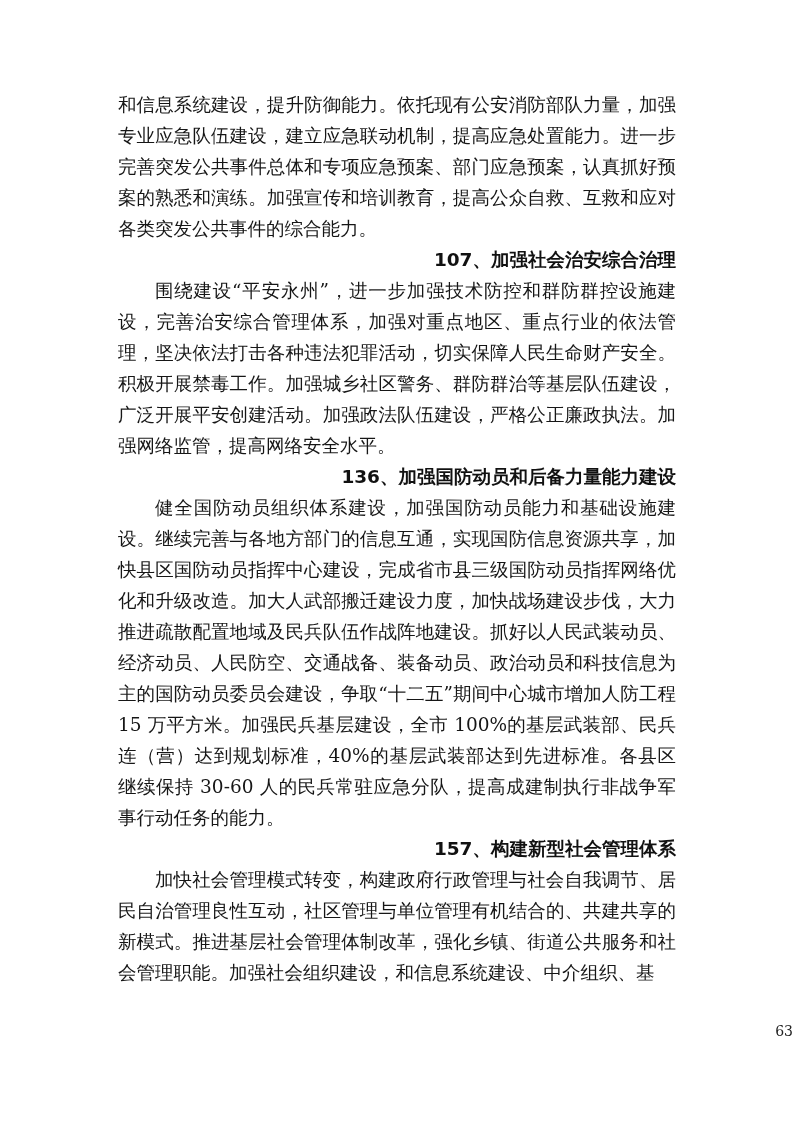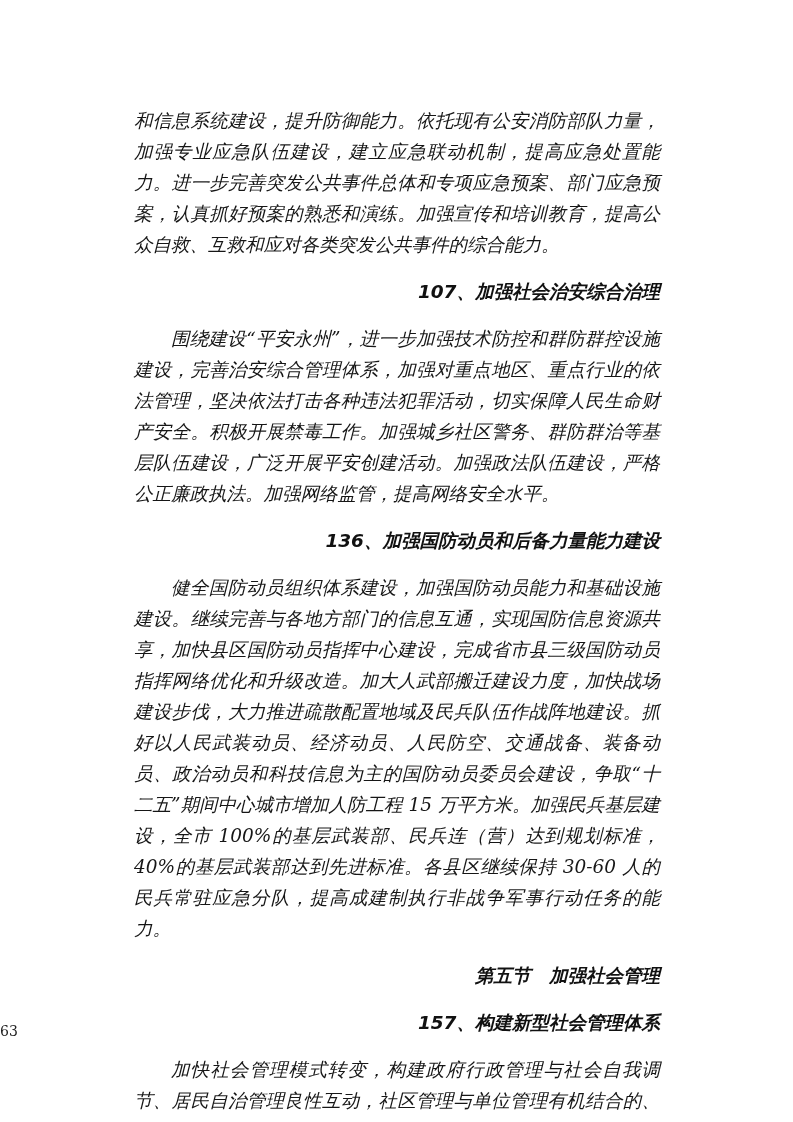--- a/index.html
+++ b/index.html
@@ -21,22 +21,21 @@
     left: 118px;
     top: 89px;
     width: 558px;
     font-family: "DejaVu Serif", "Liberation Serif", serif;
     font-size: 18.5px;
     line-height: 31px;
     color: #161616;
     text-align: justify;
   }
   .content p {
-    margin: 16px;
-    font-style: italic;
+    margin: 0;
   }
   .para {
     text-indent: 2em;
   }
   .para-continued {
     text-indent: 0;
   }
   .num-heading, .section-heading {
     margin: 0;
     font-family: "DejaVu Sans", "Liberation Sans", sans-serif;
@@ -45,35 +44,34 @@
     line-height: 31px;
     text-indent: 2em;
     text-align: right;
     color: #111111;
   }
   .page-number {
     position: absolute;
     top: 1023px;
     left: 0;
     width: 793px;
-    text-align: left;
+    text-align: right;
     font-family: "DejaVu Serif", "Liberation Serif", serif;
     font-size: 14px;
     line-height: 16px;
     color: #222222;
   }
 </style>
 </head>
 <body>
 
 <div class="page">
   <div class="content">
     <p class="para-continued">和信息系统建设，提升防御能力。依托现有公安消防部队力量，加强专业应急队伍建设，建立应急联动机制，提高应急处置能力。进一步完善突发公共事件总体和专项应急预案、部门应急预案，认真抓好预案的熟悉和演练。加强宣传和培训教育，提高公众自救、互救和应对各类突发公共事件的综合能力。</p>
     <p class="num-heading">107、加强社会治安综合治理</p>
     <p class="para">围绕建设“平安永州”，进一步加强技术防控和群防群控设施建设，完善治安综合管理体系，加强对重点地区、重点行业的依法管理，坚决依法打击各种违法犯罪活动，切实保障人民生命财产安全。积极开展禁毒工作。加强城乡社区警务、群防群治等基层队伍建设，广泛开展平安创建活动。加强政法队伍建设，严格公正廉政执法。加强网络监管，提高网络安全水平。</p>
     <p class="num-heading">136、加强国防动员和后备力量能力建设</p>
     <p class="para">健全国防动员组织体系建设，加强国防动员能力和基础设施建设。继续完善与各地方部门的信息互通，实现国防信息资源共享，加快县区国防动员指挥中心建设，完成省市县三级国防动员指挥网络优化和升级改造。加大人武部搬迁建设力度，加快战场建设步伐，大力推进疏散配置地域及民兵队伍作战阵地建设。抓好以人民武装动员、经济动员、人民防空、交通战备、装备动员、政治动员和科技信息为主的国防动员委员会建设，争取“十二五”期间中心城市增加人防工程 15 万平方米。加强民兵基层建设，全市 100%的基层武装部、民兵连（营）达到规划标准，40%的基层武装部达到先进标准。各县区继续保持 30-60 人的民兵常驻应急分队，提高成建制执行非战争军事行动任务的能力。</p>
-    <p class="section-heading">第五节　加强社会管理</p>
     <p class="num-heading">157、构建新型社会管理体系</p>
     <p class="para">加快社会管理模式转变，构建政府行政管理与社会自我调节、居民自治管理良性互动，社区管理与单位管理有机结合的、共建共享的新模式。推进基层社会管理体制改革，强化乡镇、街道公共服务和社会管理职能。加强社会组织建设，和信息系统建设、中介组织、基</p>
   </div>
   <div class="page-number">63</div>
 </div>
 
 </body></html>

